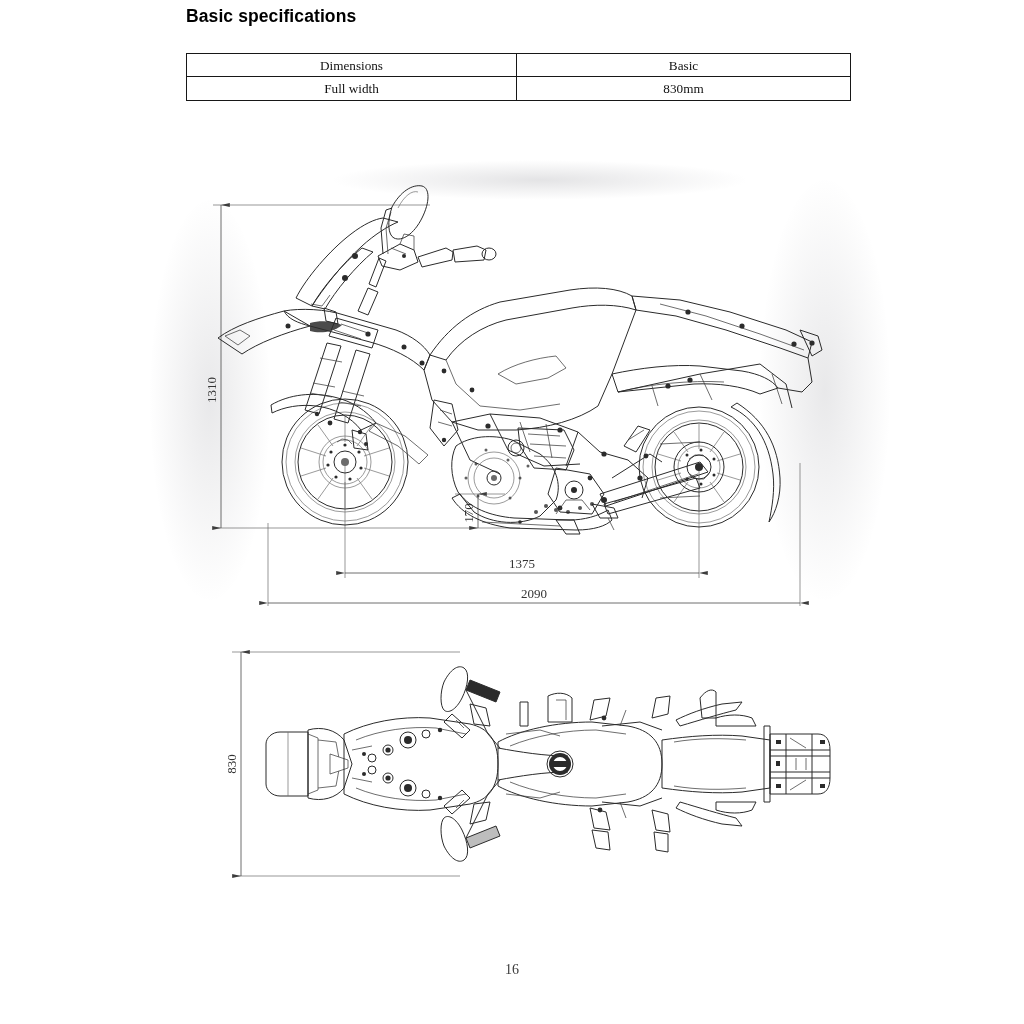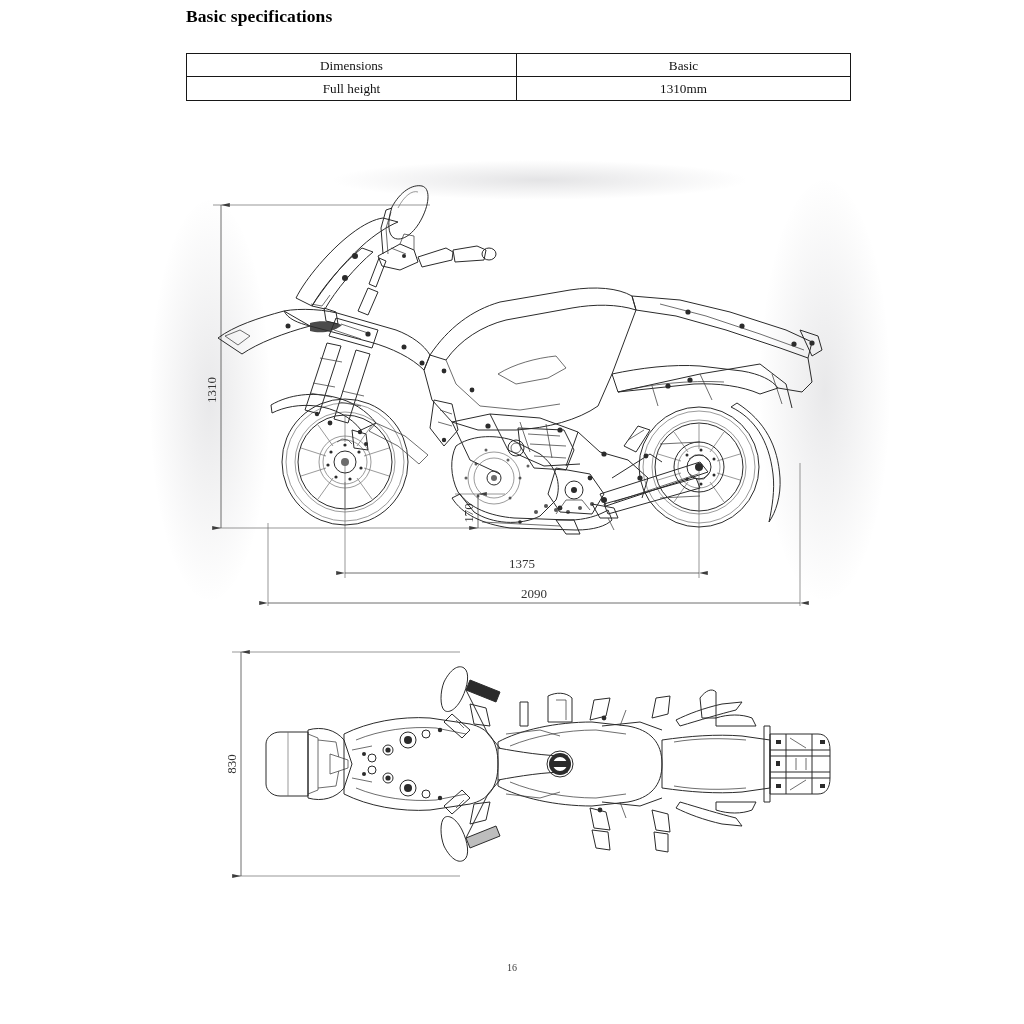--- a/index.html
+++ b/index.html
@@ -9,21 +9,21 @@
     font-family:"Liberation Serif", serif;
     color:#111;
     position:relative;
     overflow:hidden;
   }
   .page{position:absolute;inset:0;}
 
   
   .heading{
     position:absolute;left:186px;top:6px;
-    font-family:Liberation Serif, serif;
+    font-family:Liberation Sans, sans-serif;
     font-weight:bold;font-size:17.5px;letter-spacing:.1px;
     color:#000;
   }
 
   
   .spec-table{
     position:absolute;left:186px;top:53px;
     width:664px;
     border-collapse:collapse;
     table-layout:fixed;
@@ -58,21 +58,21 @@
 
   
   .dwg{position:absolute;}
   #side-view-svg{left:0;top:178px;}
   #top-view-svg{left:0;top:630px;}
 
   
   .page-number{
     position:absolute;left:0;right:0;top:962px;
     text-align:center;
-    font-size:10px;
+    font-size:14px;
     font-family:"Liberation Serif", serif;
     color:#3a3a3a;
   }
 
   
   svg .ln{fill:none;stroke:#2b2b2b;stroke-width:1;}
   svg .ln-thin{fill:none;stroke:#3d3d3d;stroke-width:.75;}
   svg .ln-light{fill:none;stroke:#6e6e6e;stroke-width:.7;}
   svg .dim{fill:none;stroke:#4a4a4a;stroke-width:.8;}
   svg .dim-ext{fill:none;stroke:#6a6a6a;stroke-width:.7;}
@@ -100,22 +100,22 @@
     <colgroup>
         <col class="c1">
         <col class="c2">
       </colgroup>
     <tbody>
       <tr>
         <td>Dimensions</td>
         <td>Basic</td>
       </tr>
       <tr>
-        <td>Full height</td>
-        <td>1310mm</td>
+        <td>Full width</td>
+        <td>830mm</td>
       </tr>
     </tbody>
   </table>
 
   <svg id="side-view-svg" class="dwg" width="1024" height="450" viewBox="0 0 1024 450">
     <defs>
       <marker id="arrU" markerWidth="9" markerHeight="12" refX="3" refY="11" orient="auto">
         <path d="M3,11 L0.6,0 L5.4,0 Z" fill="#3d3d3d"></path>
       </marker>
       <marker id="arrD" markerWidth="9" markerHeight="12" refX="3" refY="1" orient="auto">

